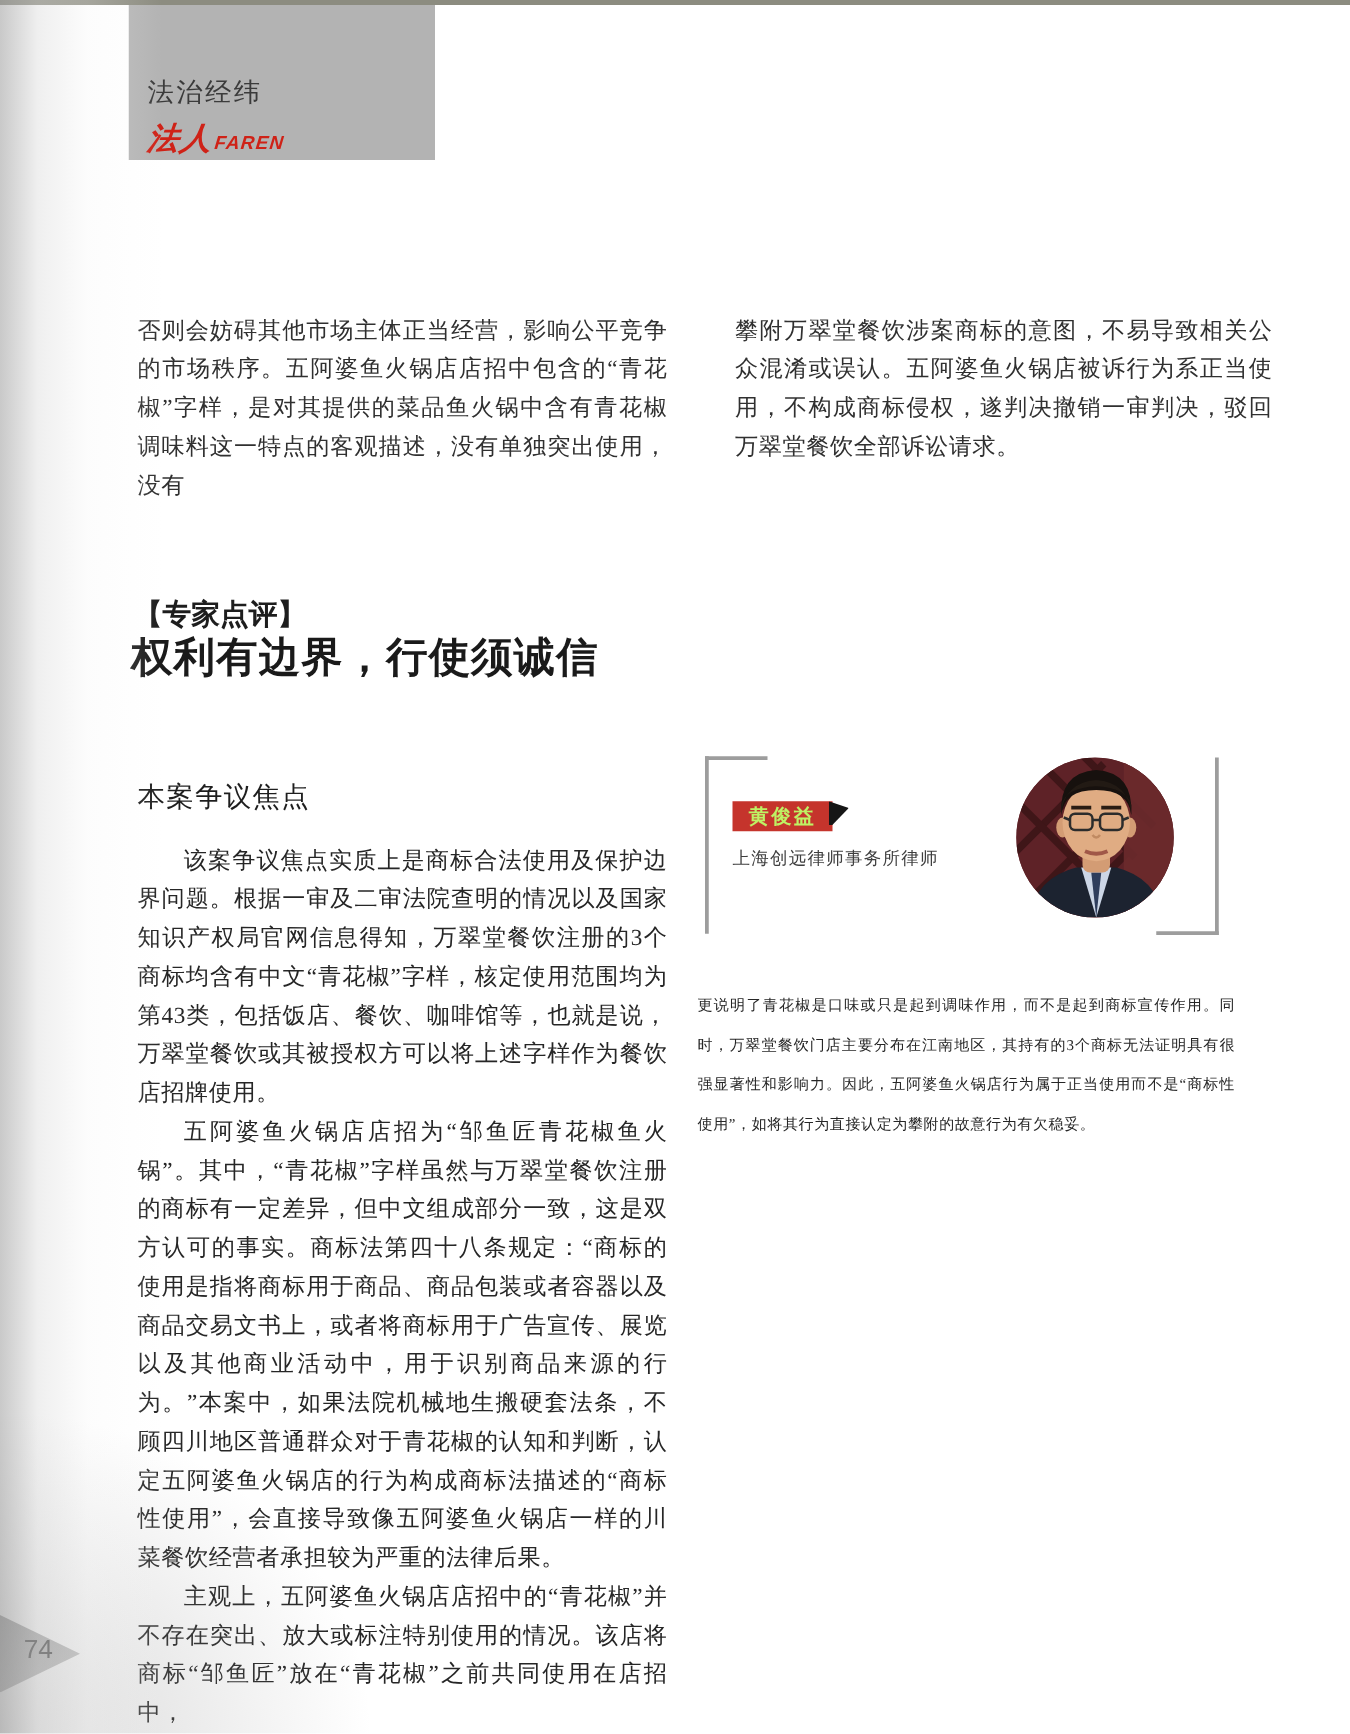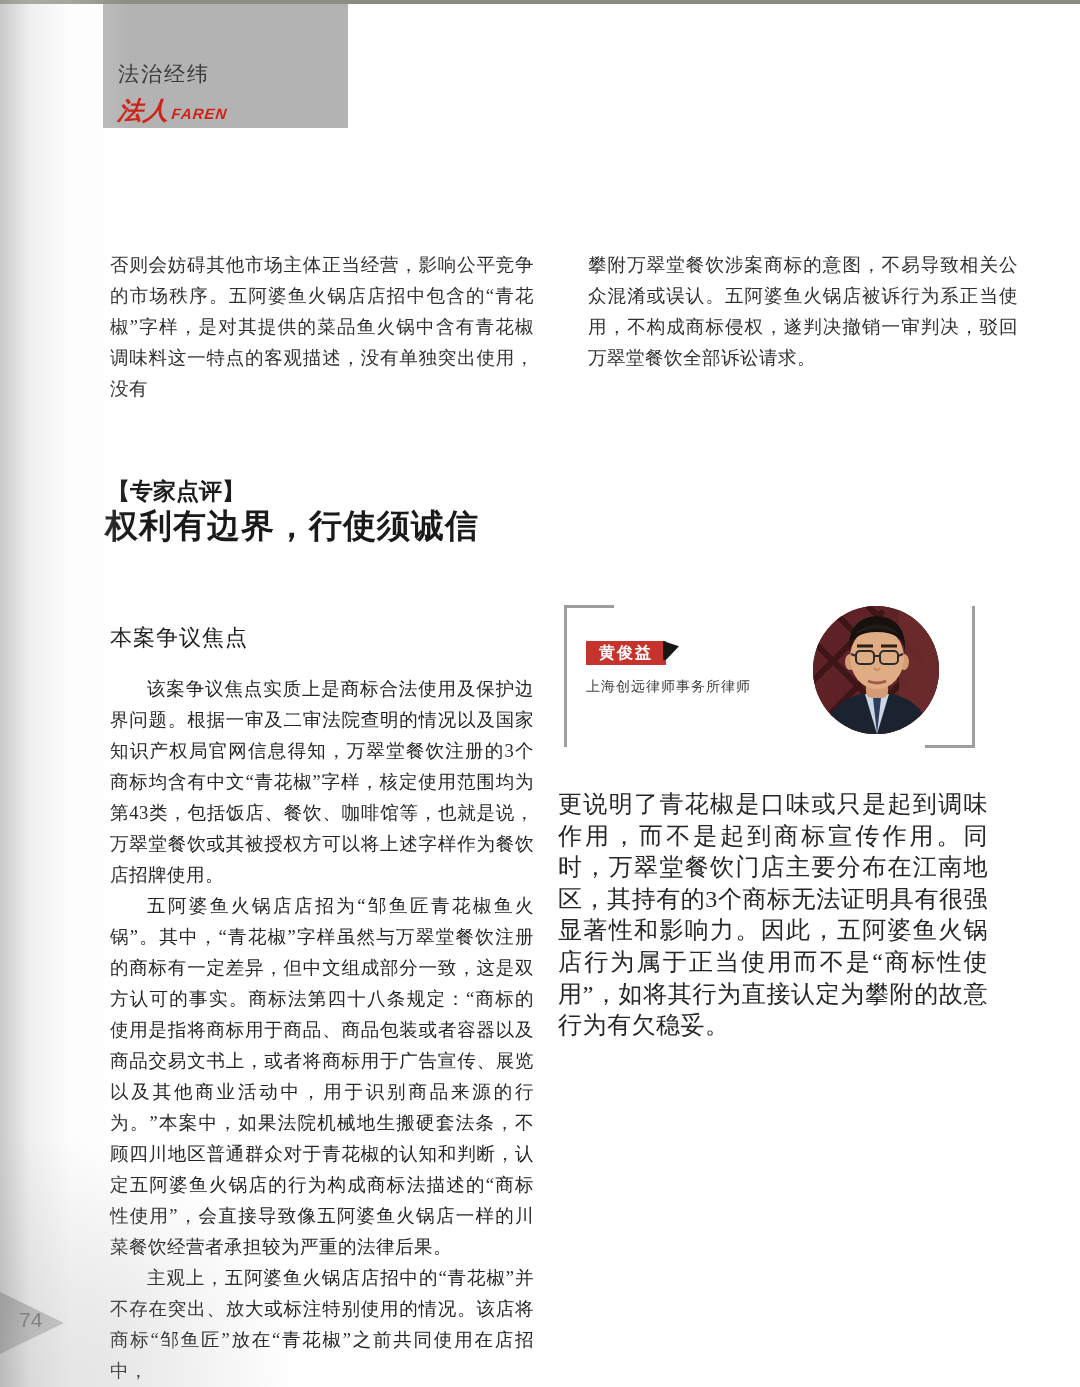--- a/index.html
+++ b/index.html
@@ -67,36 +67,36 @@
     color:#262626; letter-spacing:0.5px;
   }
   .case-focus-heading {
     text-align:left; font-weight:normal; font-size:22px;
     color:#1e1e1e; margin-bottom:21px; text-indent:0; letter-spacing:1px;
   }
   .left-column p, .right-column p { margin:0; text-indent:2em; }
   p.no-indent { text-indent:0; }
   .right-column {
     position:absolute; left:558px; top:789px; width:430px;
-    font-size:24px; line-height:31.6px; text-align:justify;
+    font-size:12px; line-height:31.6px; text-align:justify;
     color:#262626; letter-spacing:0.5px;
   }
   
   .expert-card { position:absolute; left:558px; top:600px; width:420px; height:150px; }
   .bracket-tl {
     position:absolute; left:6px; top:5px; width:50px; height:142px;
     border-left:3px solid #9d9d9d; border-top:3px solid #9d9d9d;
   }
   .bracket-br {
     position:absolute; right:3px; top:6px; width:50px; height:142px;
     border-right:3px solid #9d9d9d; border-bottom:3px solid #9d9d9d;
   }
   .expert-badge {
     position:absolute; left:28px; top:41px; width:80px; height:24px;
-    background:#c5342c; color:#ffffff;
+    background:#c5342c; color:#bef264;
     font-family:Liberation Sans, sans-serif;
     font-size:16px; font-weight:bold; letter-spacing:2px;
     display:flex; align-items:center; justify-content:center;
   }
   .badge-fold {
     position:absolute; right:-13px; top:0px; width:16px; height:19px;
     background:#161616;
     clip-path:polygon(0 0, 100% 28%, 18% 100%, 0 100%);
   }
   .expert-affiliation {

